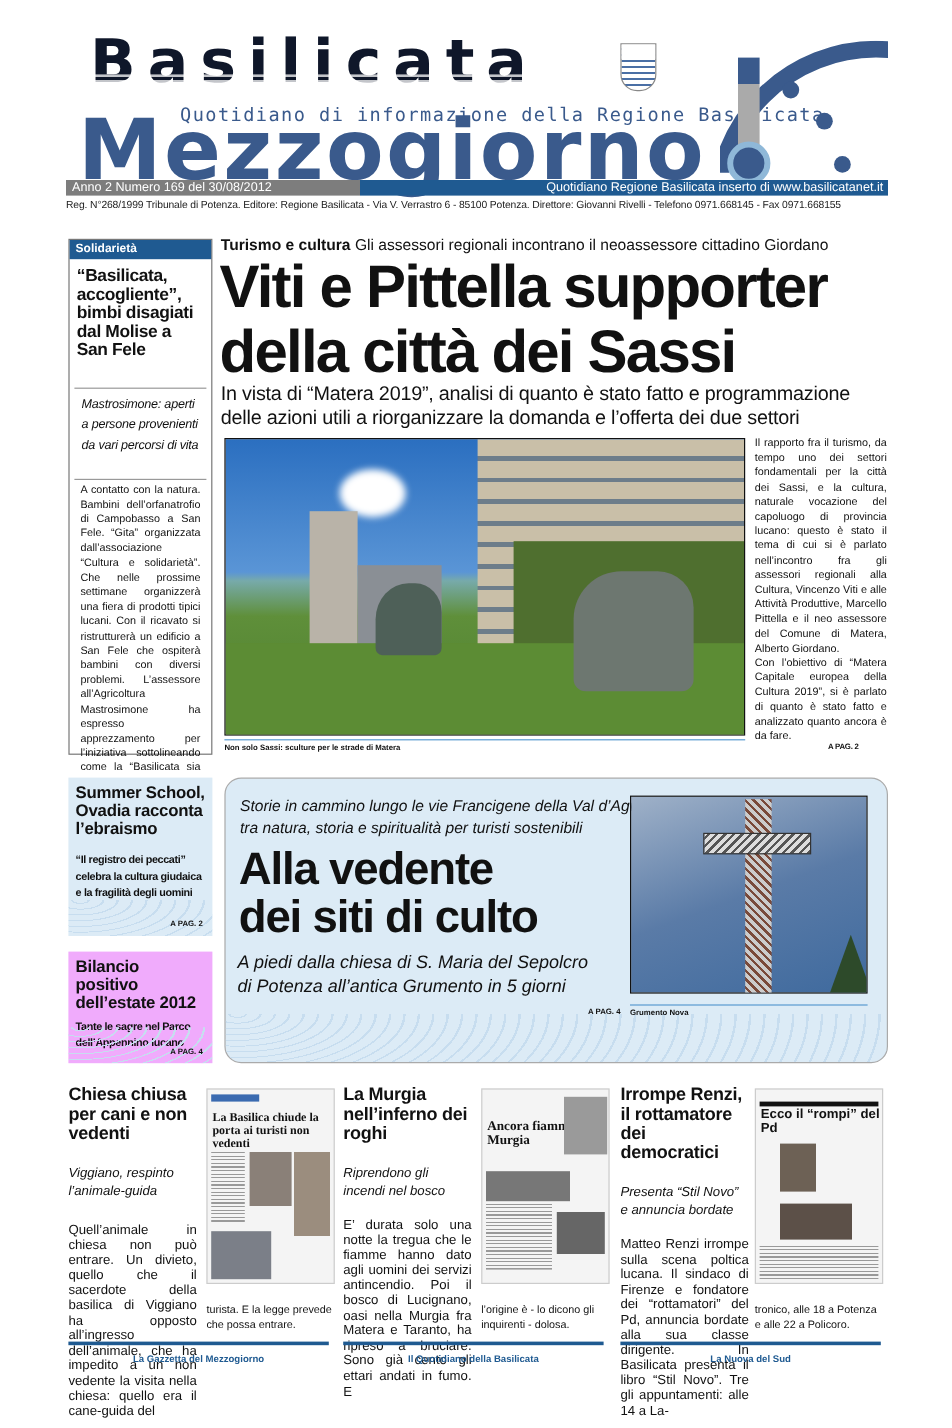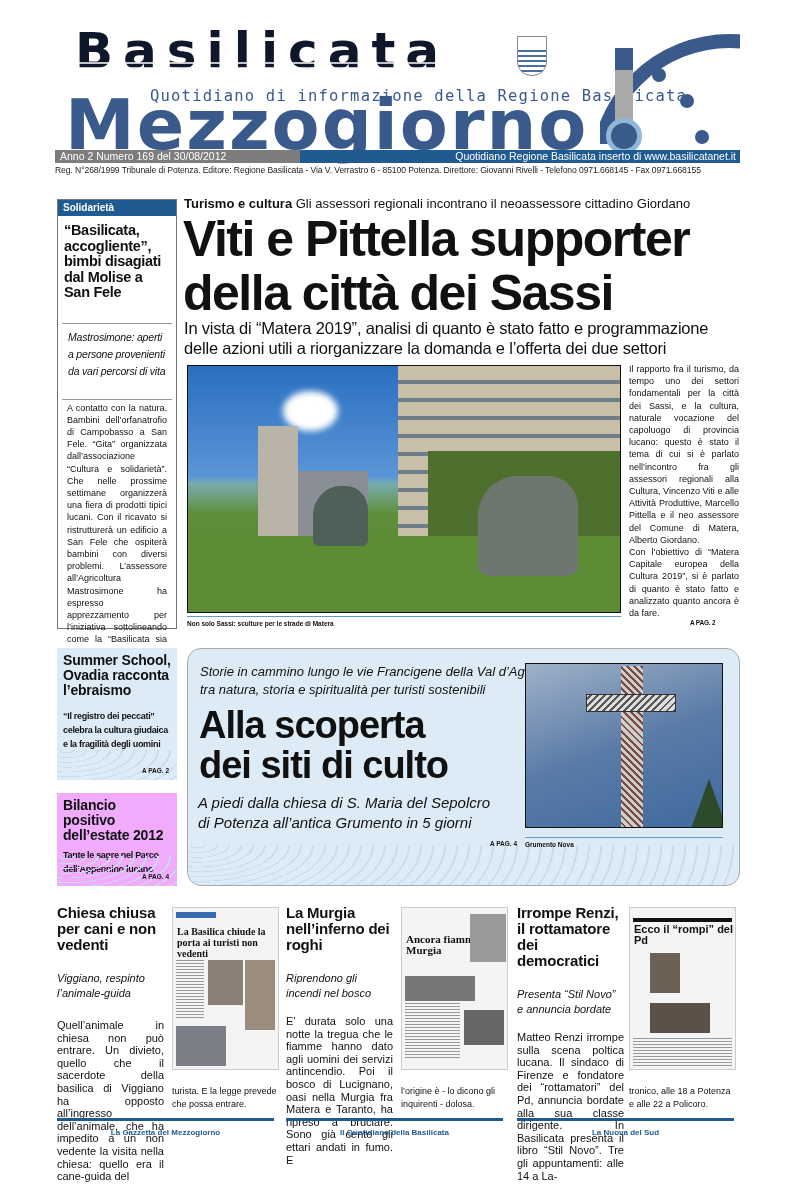--- a/index.html
+++ b/index.html
@@ -148,21 +148,21 @@
   <div class="pa">A PAG. 4</div>
 </div>
 
 <div class="abs feat">
   <div class="waves"></div>
   <div class="kick">
     <div>Storie in cammino lungo le vie Francigene della Val d’Agri</div>
     <div>tra natura, storia e spiritualità per turisti sostenibili</div>
   </div>
   <div class="hl">
-    <div>Alla scoperta</div>
+    <div>Alla vedente</div>
     <div>dei siti di culto</div>
   </div>
   <div class="dk">
     <div>A piedi dalla chiesa di S. Maria del Sepolcro</div>
     <div>di Potenza all’antica Grumento in 5 giorni</div>
   </div>
   <div class="ap">A PAG. 4</div>
   <div class="photo">
     <div class="v"></div>
       <div class="h"></div>

